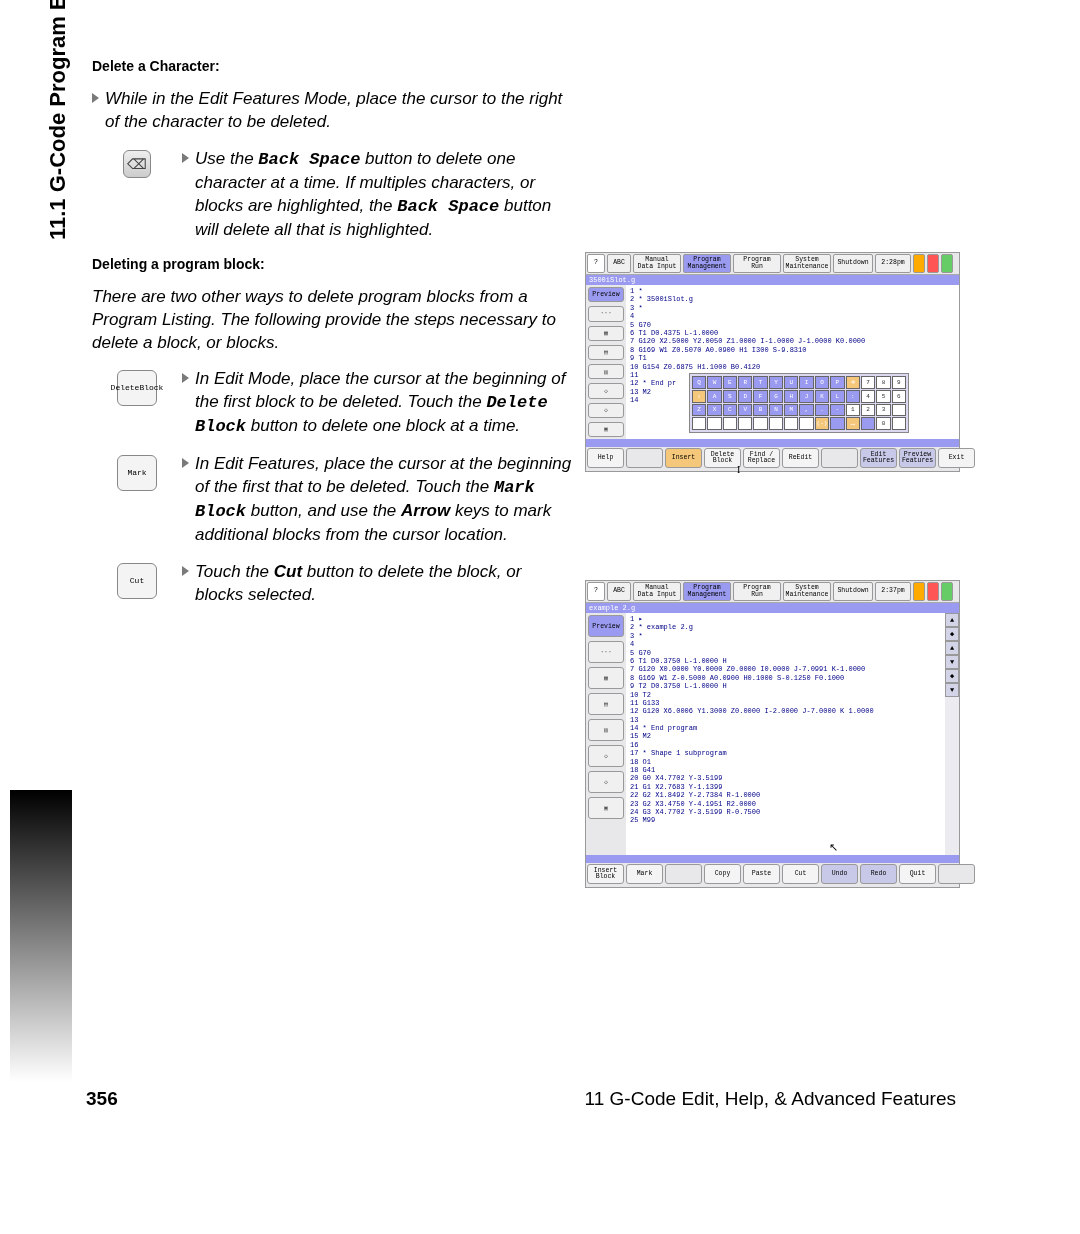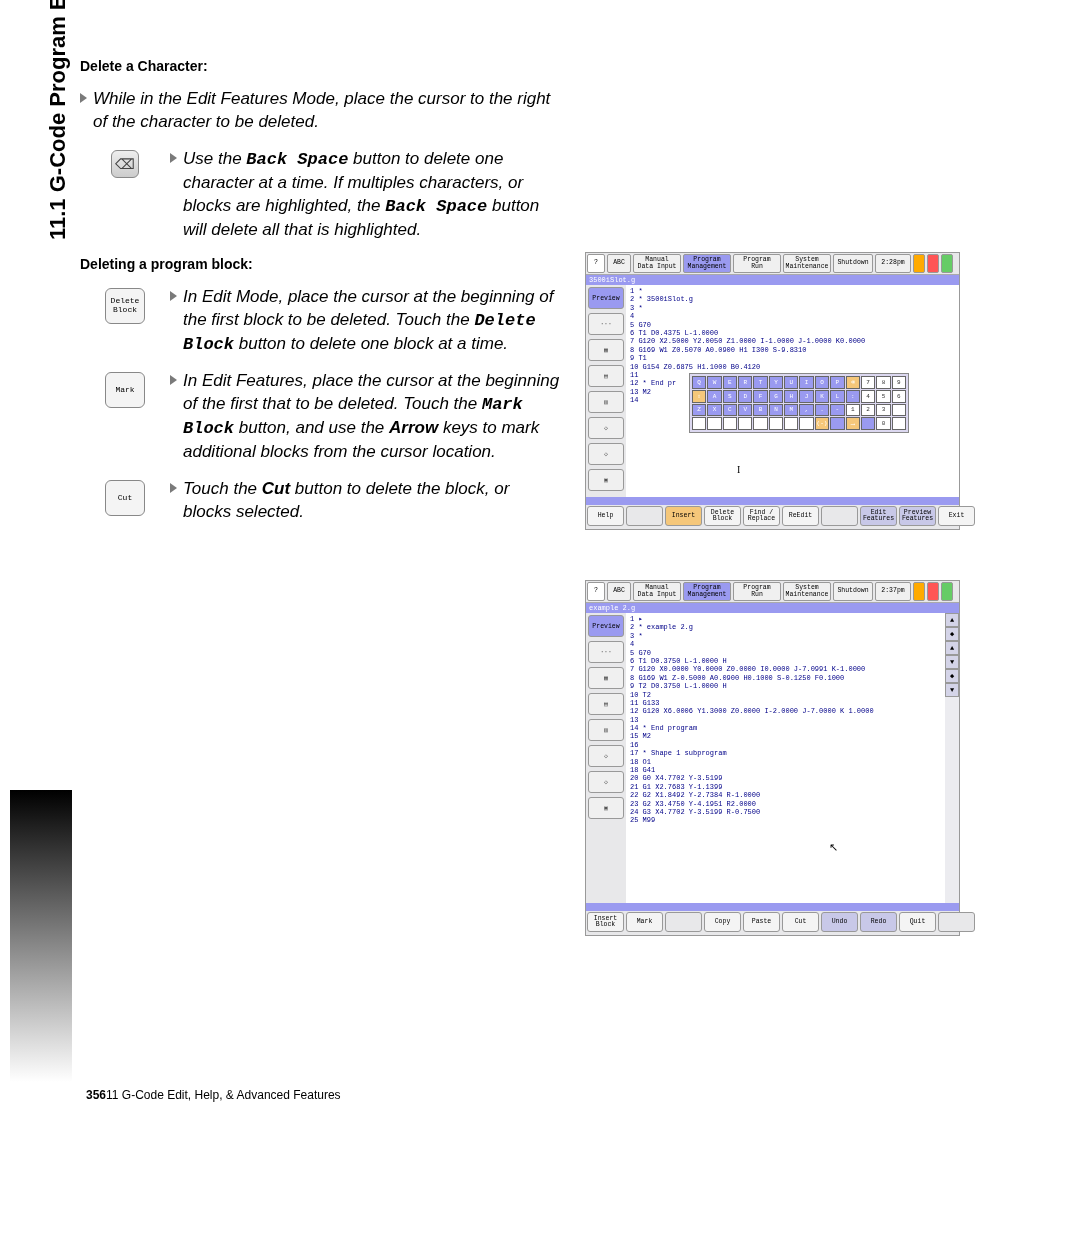--- a/index.html
+++ b/index.html
@@ -25,21 +25,21 @@
   .black-bar {
     position: absolute;
     left: 10px;
     top: 790px;
     width: 62px;
     height: 292px;
     background: linear-gradient(to bottom, #000, #fff);
   }
   .content {
     position: absolute;
-    left: 80px;
+    left: 92px;
     top: 58px;
     width: 480px;
   }
   .h-sub { font-weight: bold; font-size: 14px; margin-bottom: 14px; }
   .para { font-size: 17px; line-height: 1.35; margin-bottom: 14px; font-style: italic; }
   .indent-row { display: flex; align-items: flex-start; margin-bottom: 14px; }
   .tri {
     width: 0; height: 0;
     border-top: 5px solid transparent;
     border-bottom: 5px solid transparent;
@@ -57,39 +57,39 @@
     background: linear-gradient(#eee,#ccc);
     display: flex; align-items: center; justify-content: center;
     font-size: 14px; color: #444;
     margin-top: 2px;
   }
   .soft-btn {
     width: 40px; height: 36px;
     border: 1px solid #888;
     border-radius: 6px;
     background: #f4f4f4;
-    display: flex; flex-direction: column; align-items: center; justify-content: center;
+    display: flex; flex-direction: row; align-items: center; justify-content: center;
     font-family: "Courier New", monospace;
     font-size: 8px; text-align: center;
     line-height: 1.1;
     margin-top: 2px;
   }
   .left-col { width: 90px; flex-shrink: 0; display: flex; justify-content: center; }
   .right-col { flex: 1; display: flex; align-items: flex-start; }
 
   
   .screenshot {
     position: absolute;
     border: 1px solid #999;
     background: #e8e8ea;
     font-family: "Courier New", monospace;
     font-size: 7px;
   }
-  .shot1 { left: 585px; top: 252px; width: 375px; height: 278px; }
-  .shot2 { left: 585px; top: 580px; width: 375px; height: 356px; }
+  .shot1 { left: 585px; top: 252px; width: 375px; height: 220px; }
+  .shot2 { left: 585px; top: 580px; width: 375px; height: 308px; }
 
   .shot-top {
     height: 22px;
     background: #e8e8ea;
     display: flex;
     align-items: stretch;
     border-bottom: 1px solid #aaa;
   }
   .shot-top .tab {
     border: 1px solid #999;
@@ -141,21 +141,21 @@
   }
   .shot-bottom .bt.empty { background:#e8e8ea; }
   .shot-bottom .bt.hl { background:#f5c77a; }
   .shot-bottom .bt.sel { background:#c8c8e8; }
 
   .scrollbar { width:14px; background:#ececf0; display:flex; flex-direction:column; }
   .sbbtn { height:14px; border:1px solid #999; background:#d4d4e8; font-size:7px; display:flex;align-items:center;justify-content:center; }
 
   .footer {
     position:absolute; left:86px; top:1088px; width:870px;
-    display:flex; justify-content:flex-start; font-size:12px;
+    display:flex; justify-content:space-between; font-size:19px;
   }
   .footer .pnum { font-weight:bold; }
   .cursor-i { position:absolute; left:737px; top:464px; font-size:10px; font-family:serif; }
   .cursor-arrow { position:absolute; left:829px; top:841px; font-size:11px; }
 </style>
 </head>
 <body>
 
 <div class="side-label">11.1 G-Code Program Editing</div>
 <div class="black-bar"></div>
@@ -174,20 +174,21 @@
     </div>
     <div class="right-col">
       <span class="tri"></span>
       <div class="para" style="margin-bottom:0;">
         <span>Use the </span><span class="mono">Back Space</span><span> button to delete one character at a time.  If multiples characters, or blocks are highlighted, the </span><span class="mono">Back Space</span><span> button will delete all that is highlighted.</span>
       </div>
     </div>
   </div>
 
   <div class="h-sub">Deleting a program block:</div>
+  <div class="para">There are two other ways to delete program blocks from a Program Listing.  The following provide the steps necessary to delete a block, or blocks.</div>
 
   <div class="indent-row">
     <div class="left-col">
       <div class="soft-btn">
         <span>Delete</span>
           <span>Block</span>
       </div>
     </div>
     <div class="right-col">
       <span class="tri"></span>

